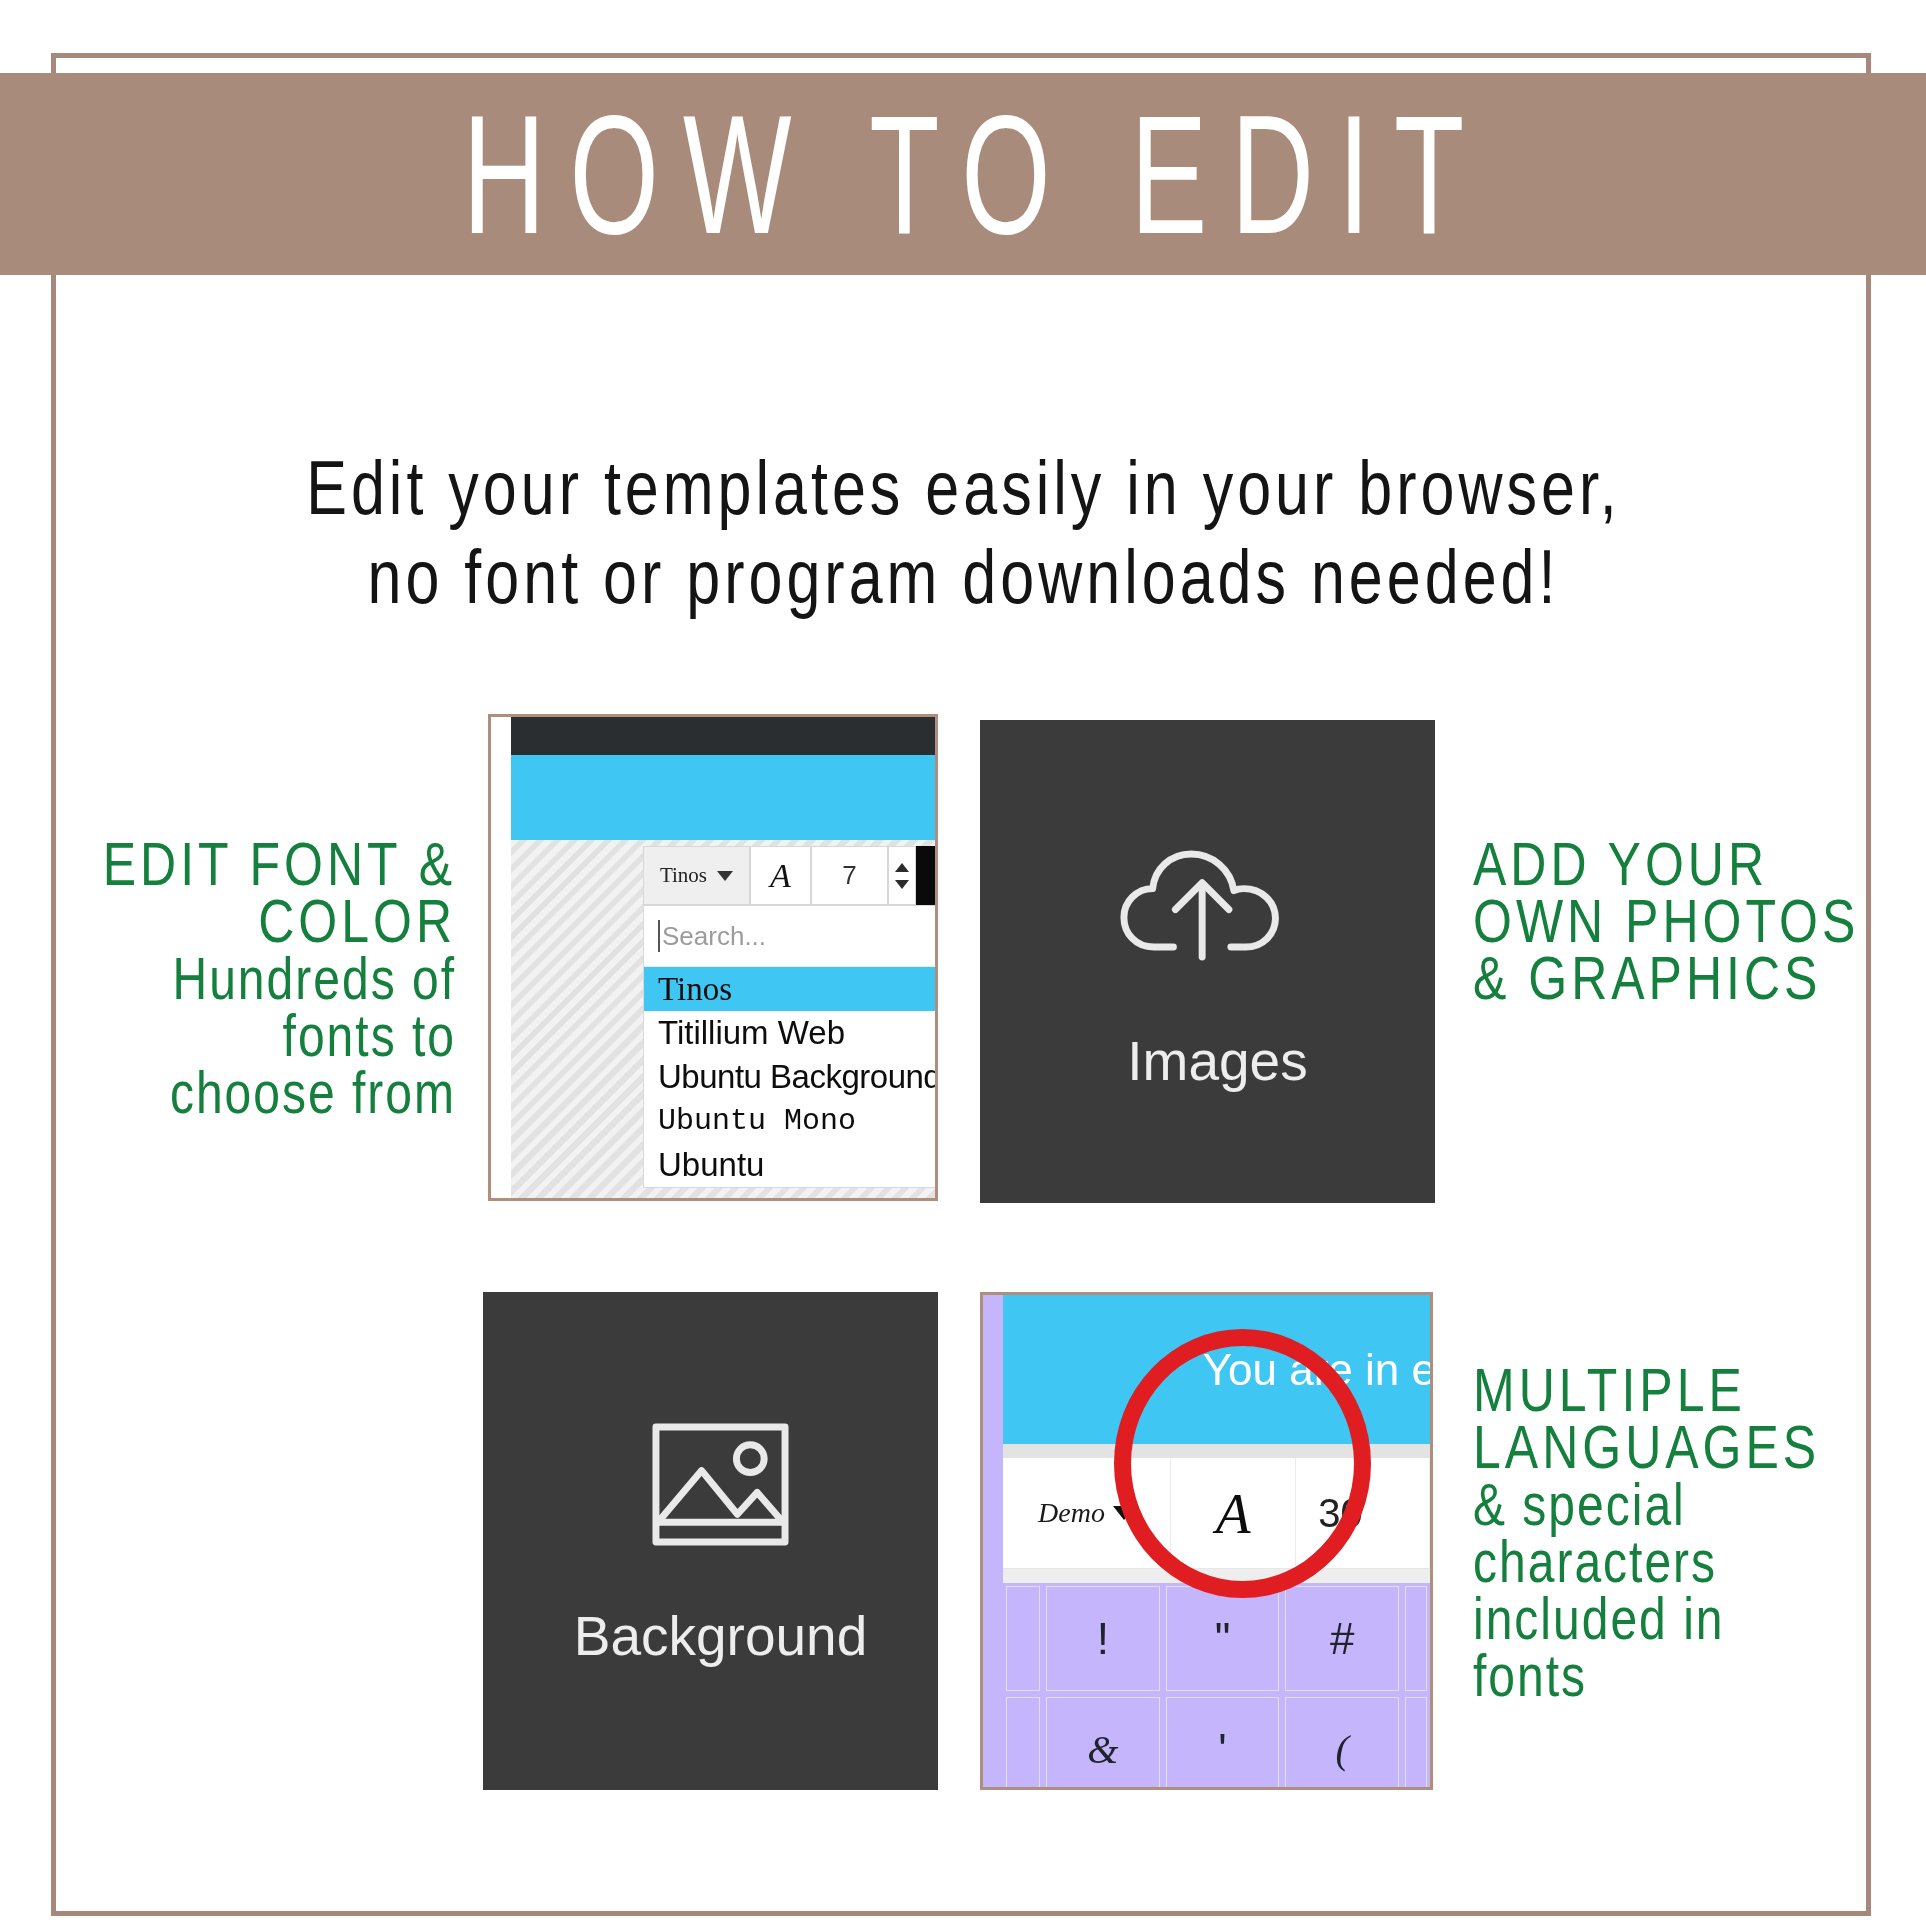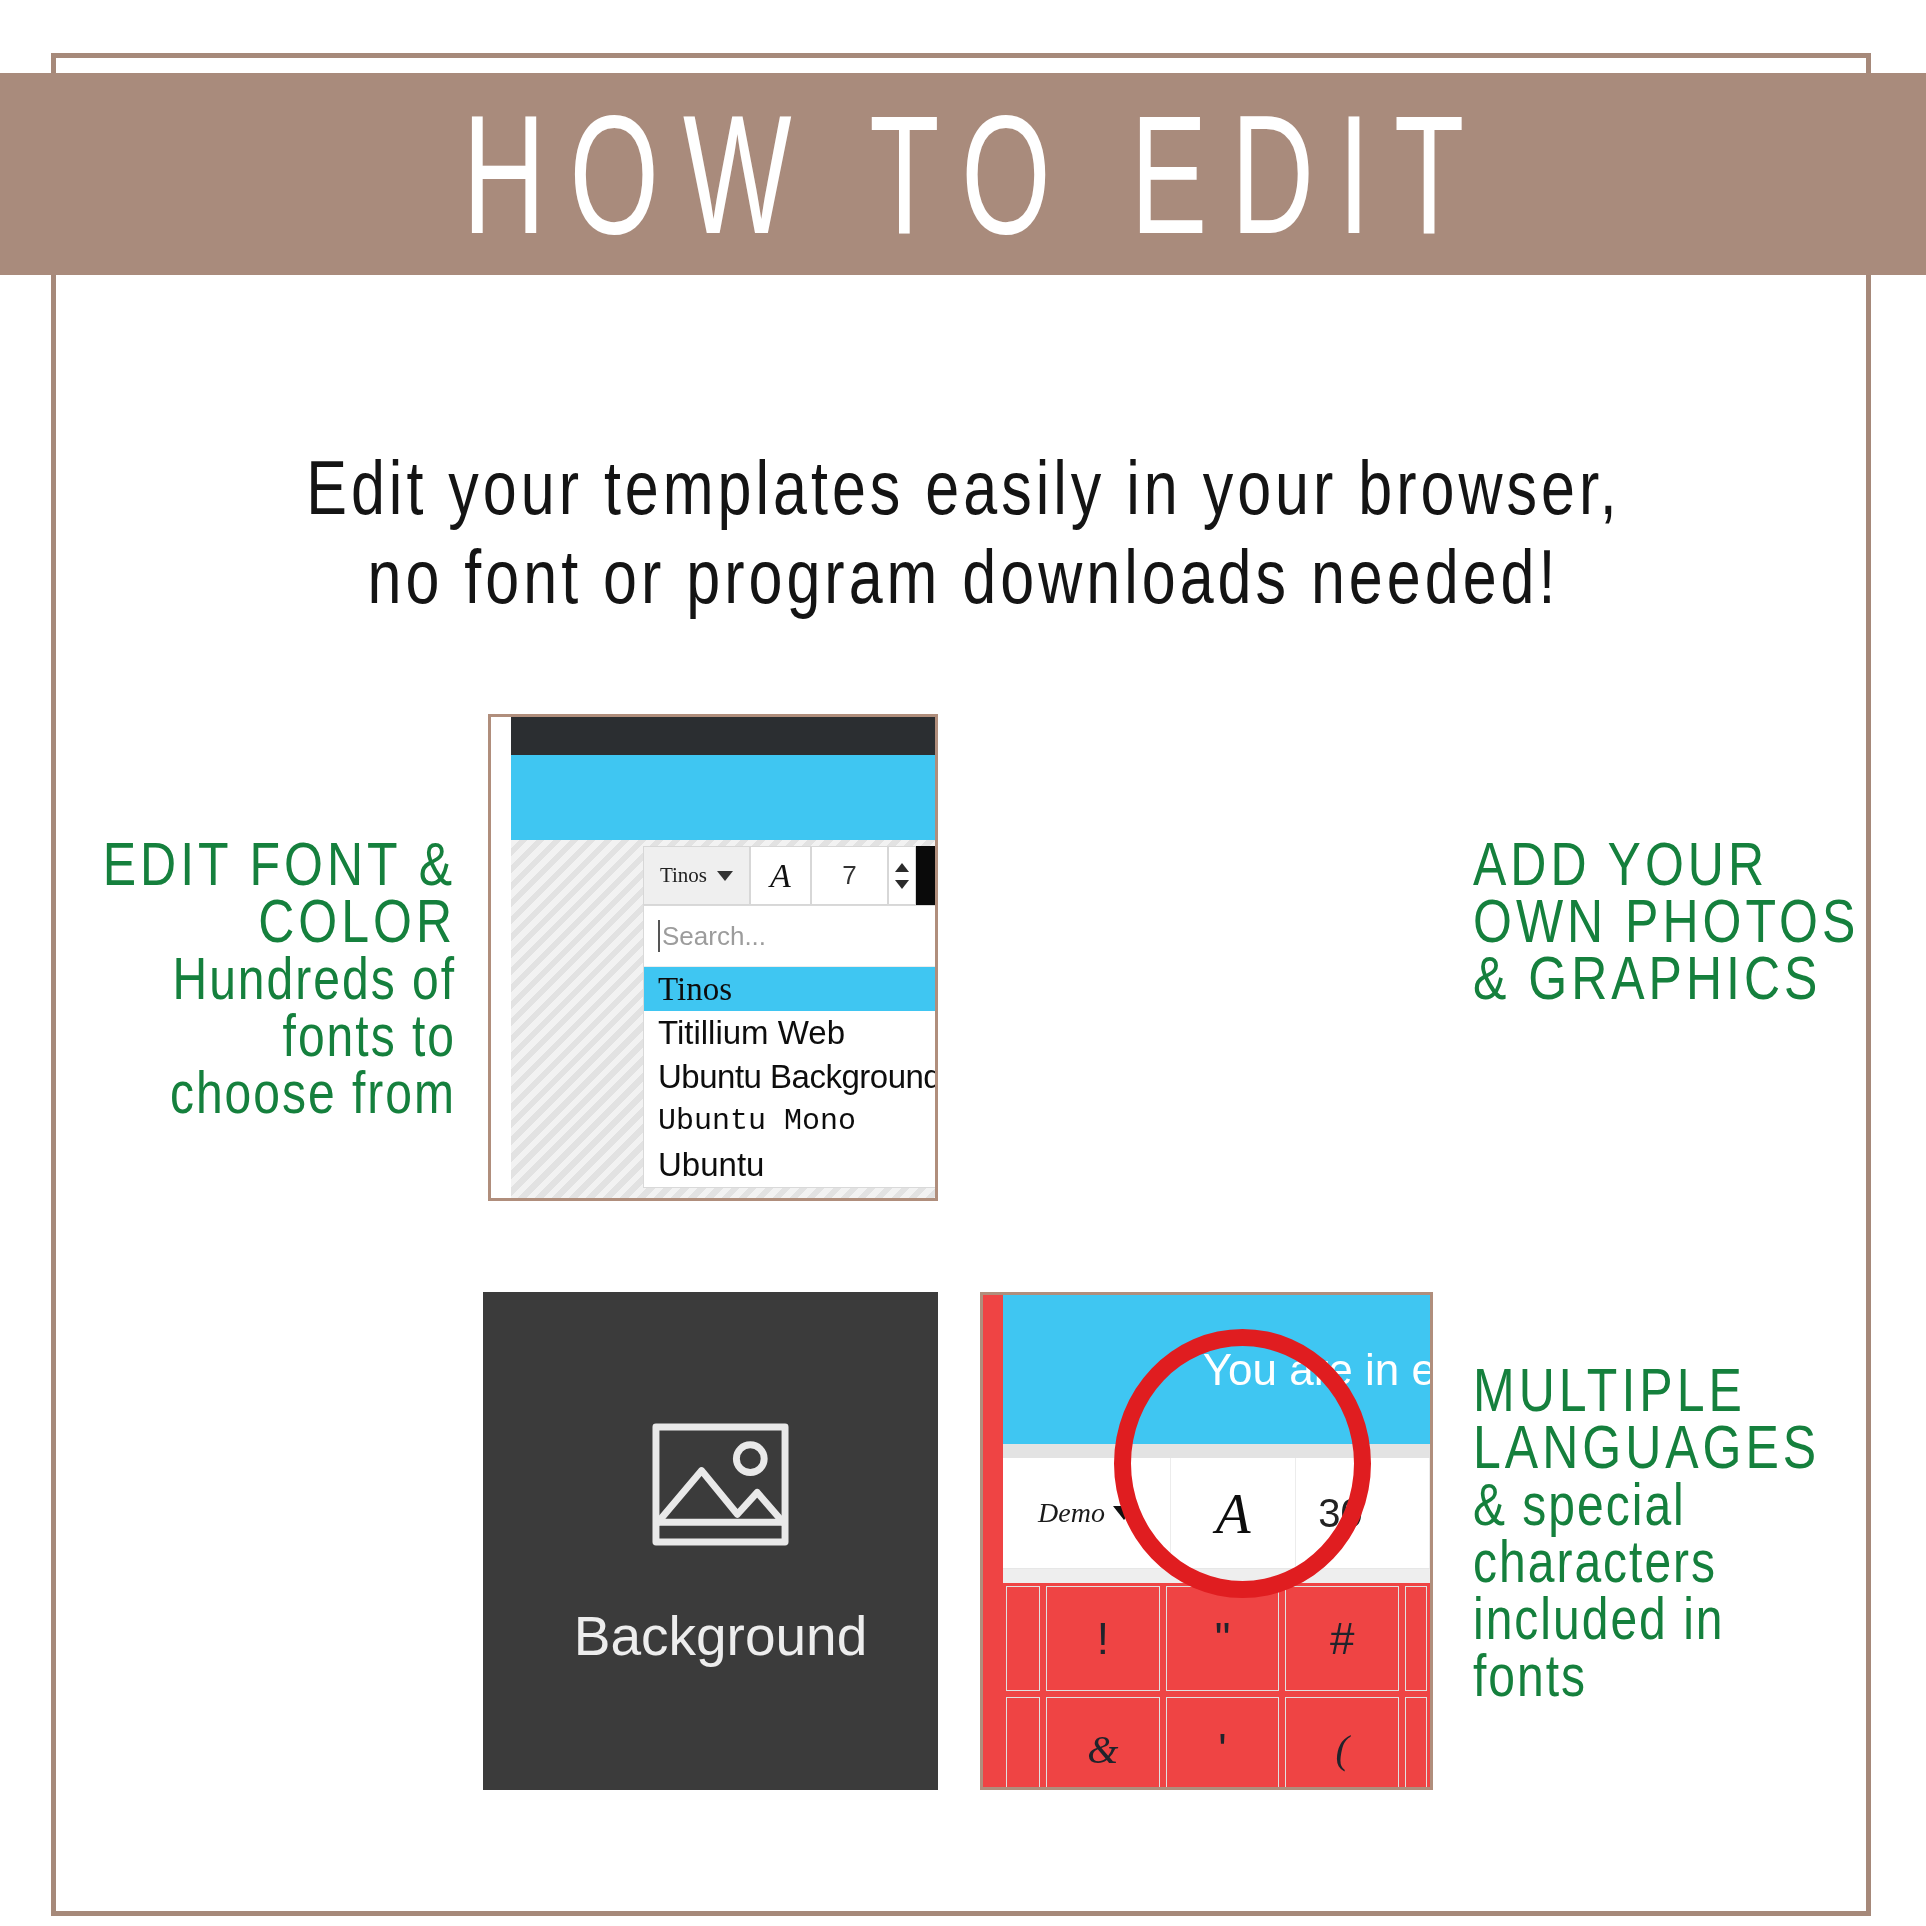--- a/index.html
+++ b/index.html
@@ -195,21 +195,21 @@
     letter-spacing: 0px;
     margin-top: 46px;
     font-family: "Liberation Sans", sans-serif;
   }
   .tile-icon { display: block; }
 
   
   #panel-chars {
     left: 980px; top: 1292px; width: 453px; height: 498px;
     border: 3px solid #b08e7c;
-    background: #ef4444;
+    background: #c4b5fd;
   }
   #panel-chars .cyanbar {
     height: 149px; background: #3fc6f2;
     display: flex; align-items: center; justify-content: flex-end;
     padding-right: 0px;
   }
   #panel-chars .cyan-text {
     color: #ffffff; font-size: 44px; white-space: nowrap;
     font-family: "Liberation Sans", sans-serif;
     margin-right: -6px;
@@ -349,20 +349,33 @@
           <span>Ubuntu  Mono</span>
         </div>
         <div class="dd-item f5">
           <span>Ubuntu</span>
         </div>
       </div>
 
     </div>
   </div>
 
+  <div class="panel tile-dark" id="panel-images">
+    <span class="tile-icon">
+      <svg width="208" height="149" viewBox="0 0 210 150" fill="none" stroke="#e9e9e9" stroke-width="7" stroke-linecap="round" stroke-linejoin="round">
+        <path d="M60 118 H40 C22 118 10 104 10 88 C10 72 23 59 39 59
+                 C41 39 57 24 78 24 C100 24 118 40 121 61
+                 C123 60 127 59 131 59 C149 59 163 72 163 89
+                 C163 105 150 118 133 118 H118"></path>
+        <path d="M89 128 V55"></path>
+        <path d="M62 80 L89 53 L116 80"></path>
+      </svg>
+    </span>
+    <span class="tile-label">Images</span>
+  </div>
 
   <div class="panel tile-dark" id="panel-bg">
     <span class="tile-icon">
       <svg width="149" height="139" viewBox="0 0 150 140" fill="none" stroke="#e9e9e9" stroke-width="7" stroke-linecap="round" stroke-linejoin="round">
         <rect x="10" y="12" width="130" height="116"></rect>
         <circle cx="105" cy="44" r="14"></circle>
         <path d="M12 108 L56 56 L92 100 L112 78 L138 108"></path>
         <path d="M12 108 H138"></path>
       </svg>
     </span>

